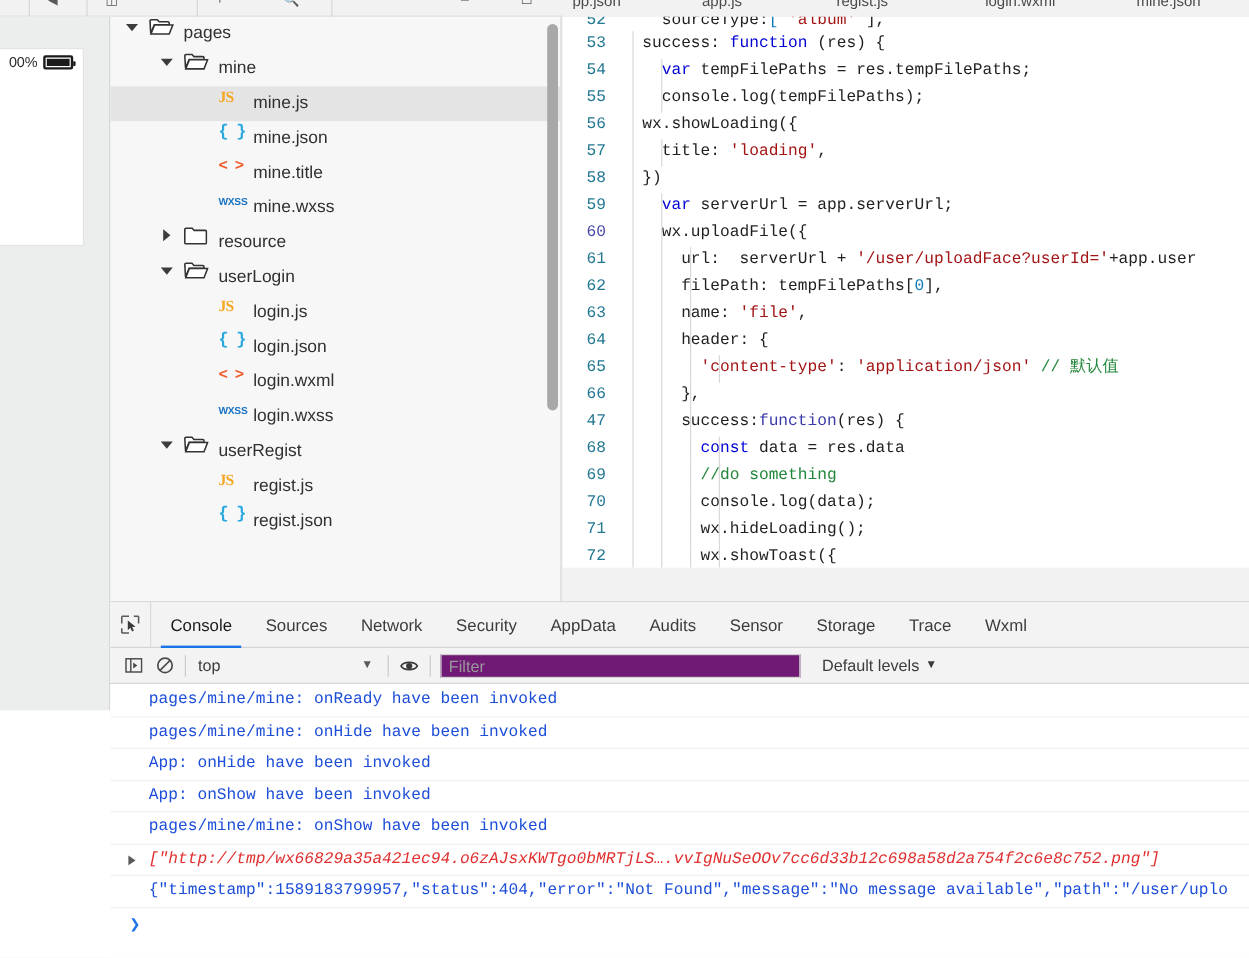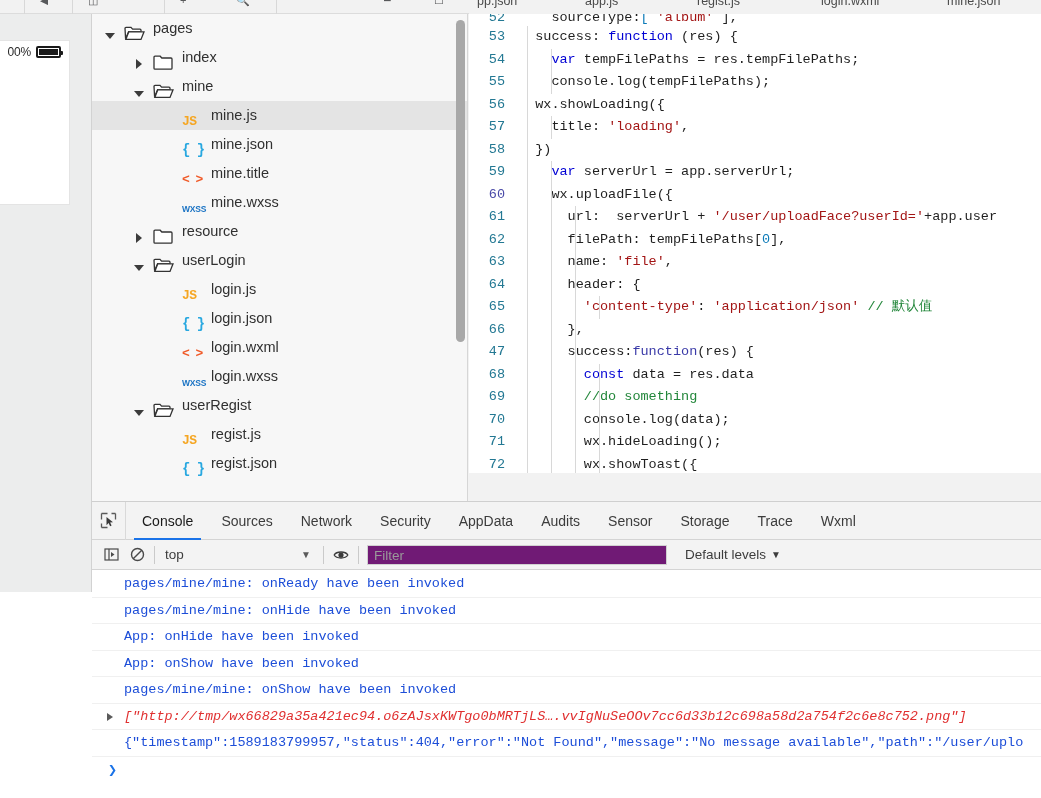--- a/index.html
+++ b/index.html
@@ -57,21 +57,21 @@
   .sim-white-upper {
     position: absolute; left: 0; top: 14px; width: 92px; height: 12px; background: #ffffff;
   }
 
   
   .tree-panel {
     position: absolute; left: 92px; top: 14px; width: 376px; height: 487px;
     background: #f7f7f7; border-right: 1px solid #d6d6d6; overflow: hidden;
   }
   .tree-row {
-    position: relative; height: 29px; display: flex; align-items: flex-end;
+    position: relative; height: 29px; display: flex; align-items: flex-start;
     font-size: 14.5px; color: #303030; cursor: default; white-space: nowrap;
   }
   .tree-row.selected { background: #e4e4e4; }
   .caret {
     font-size: 0; position: relative; width: 16px; height: 16px;
     flex: 0 0 16px; display: inline-block;
   }
   .caret.down::before {
     content: ""; position: absolute; left: 3px; top: 6px;
     border-left: 5px solid transparent; border-right: 5px solid transparent;
@@ -80,21 +80,21 @@
   .caret.right::before {
     content: ""; position: absolute; left: 5px; top: 3px;
     border-top: 5px solid transparent; border-bottom: 5px solid transparent;
     border-left: 6px solid #3c3c3c;
   }
   .caret.none::before { content: none; }
   .ficon { flex: 0 0 22px; width: 22px; height: 18px; position: relative; margin-right: 7px; }
   .lbl { line-height: 29px; }
 
   .js-badge {
-    font-family: Liberation Mono, monospace; font-size: 13px; font-weight: 700;
+    font-family: Liberation Serif, serif; font-size: 13px; font-weight: 700;
     color: #f5a623; letter-spacing: -0.5px; line-height: 18px; text-align: center;
   }
   .json-badge {
     font-family: "Liberation Mono", monospace; font-size: 14px; font-weight: 700;
     color: #29a8e0; line-height: 18px; text-align: center; letter-spacing: -1px;
   }
   .wxml-badge {
     font-family: "Liberation Mono", monospace; font-size: 13px; font-weight: 700;
     color: #f05a28; line-height: 18px; text-align: center; letter-spacing: -1px;
   }
@@ -254,29 +254,20 @@
     <div id="tree-rows">
         <div class="tree-row">
           <span style="flex:0 0 10px"></span>
           <span class="caret down"></span>
           <span style="flex:0 0 6px"></span>
           <span class="ficon"><svg width="21" height="17" viewBox="0 0 21 17">
               <path d="M1 3.4 a1 1 0 0 1 1-1 h5 l1.6 1.8 H16 a1 1 0 0 1 1 1 v1.4 H4.6 L1.6 13.8 Z" fill="#fff" stroke="#333" stroke-width="1.3"></path>
               <path d="M4.8 6.8 H20 L17 14.4 H1.8 Z" fill="#fff" stroke="#333" stroke-width="1.3"></path>
             </svg></span>
           <span class="lbl">pages</span>
-        </div>
-        <div class="tree-row">
-          <span style="flex:0 0 39px"></span>
-          <span class="caret right"></span>
-          <span style="flex:0 0 6px"></span>
-          <span class="ficon"><svg width="20" height="17" viewBox="0 0 20 17">
-              <path d="M1 3.2 a1 1 0 0 1 1-1 h5.2 l1.6 1.8 H18 a1 1 0 0 1 1 1 v9.2 a1 1 0 0 1 -1 1 H2 a1 1 0 0 1 -1 -1 Z" fill="#ffffff" stroke="#333" stroke-width="1.3"></path>
-            </svg></span>
-          <span class="lbl">index</span>
         </div>
         <div class="tree-row">
           <span style="flex:0 0 39px"></span>
           <span class="caret down"></span>
           <span style="flex:0 0 6px"></span>
           <span class="ficon"><svg width="21" height="17" viewBox="0 0 21 17">
               <path d="M1 3.4 a1 1 0 0 1 1-1 h5 l1.6 1.8 H16 a1 1 0 0 1 1 1 v1.4 H4.6 L1.6 13.8 Z" fill="#fff" stroke="#333" stroke-width="1.3"></path>
               <path d="M4.8 6.8 H20 L17 14.4 H1.8 Z" fill="#fff" stroke="#333" stroke-width="1.3"></path>
             </svg></span>
           <span class="lbl">mine</span>

